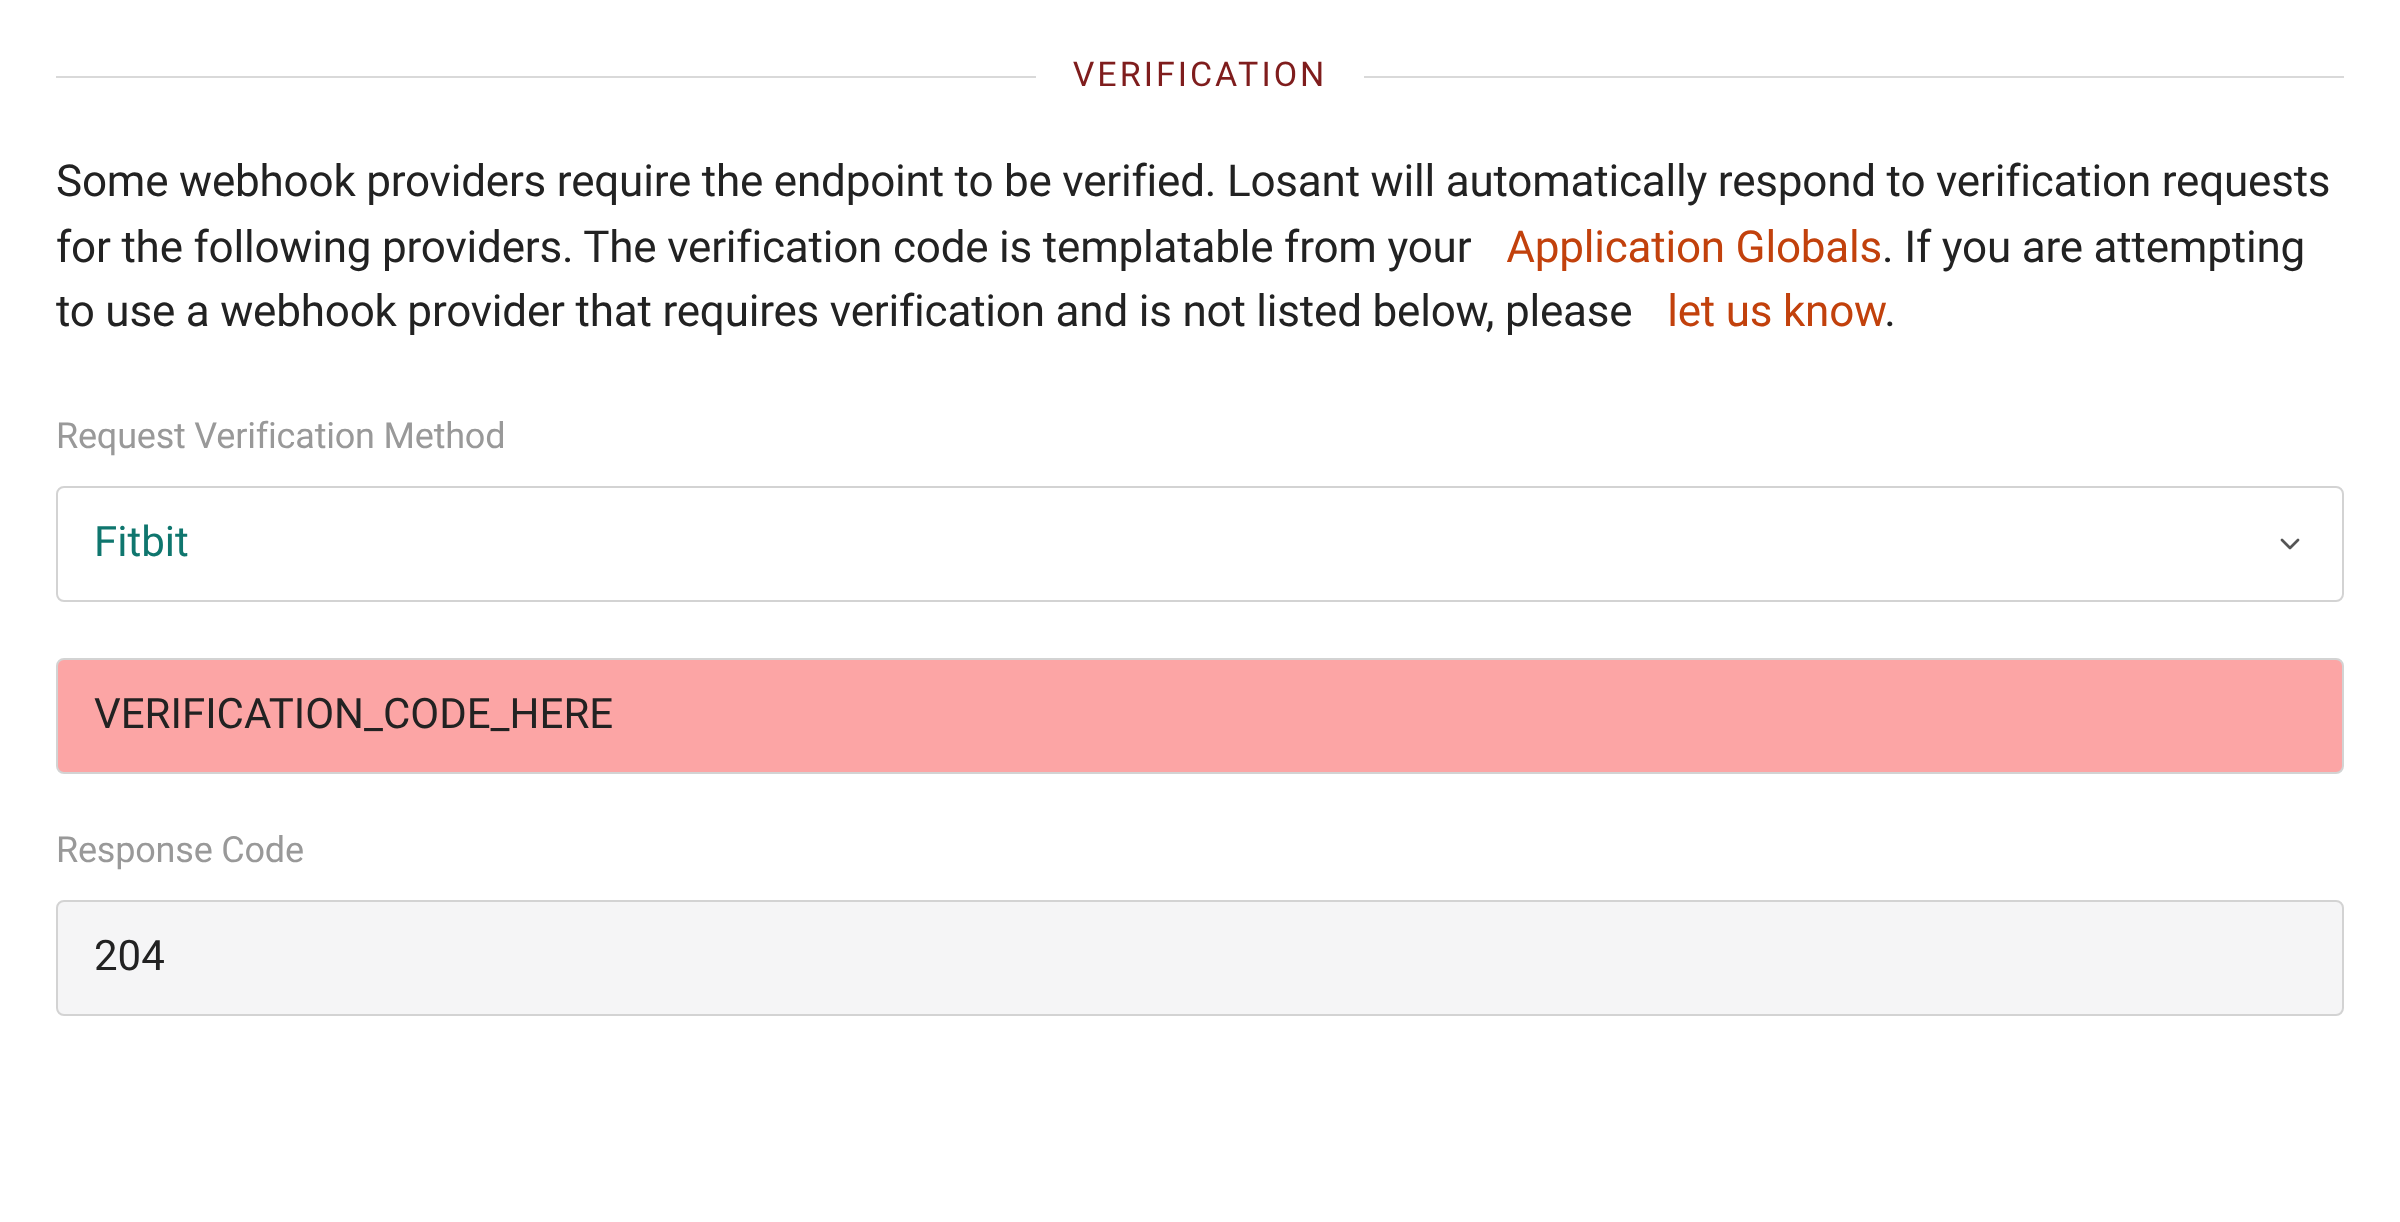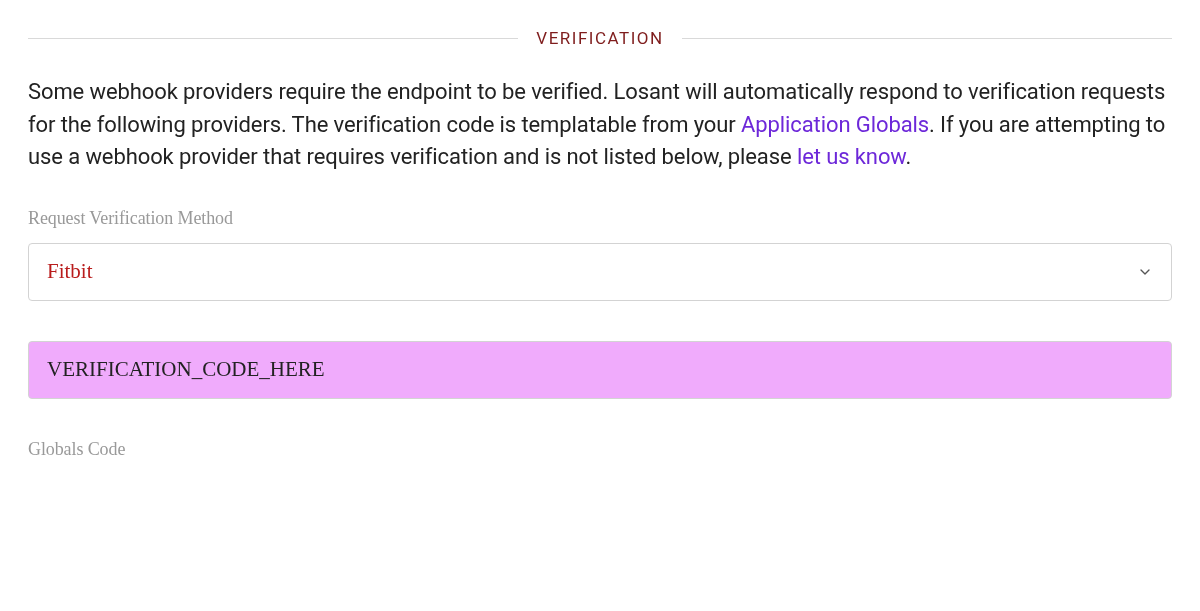--- a/index.html
+++ b/index.html
@@ -32,63 +32,63 @@
       font-weight: 400;
     }
     .description {
       font-size: 22px;
       line-height: 1.48;
       color: #222;
       margin-bottom: 34px;
       letter-spacing: -0.1px;
     }
     .description a {
-      color: #6d28d9;
+      color: #c2410c;
       text-decoration: none;
+      margin-left: 12px;
     }
     .field-group {
-      margin-bottom: 40px;
-      font-family: Liberation Serif, serif;
+      margin-bottom: 28px;
     }
     .field-label {
       font-size: 18px;
       color: #999;
       margin-bottom: 14px;
       display: block;
       letter-spacing: -0.1px;
     }
     .select-wrapper {
       position: relative;
       width: 100%;
     }
     .select-display {
       width: 100%;
       height: 58px;
       border: 1px solid #d3d3d3;
       border-radius: 4px;
       background: #fff;
       padding: 0 18px;
       font-size: 21px;
-      color: #b91c1c;
+      color: #0f766e;
       display: flex;
       align-items: center;
       justify-content: space-between;
       cursor: pointer;
     }
     .chevron {
       width: 16px;
       height: 16px;
       flex-shrink: 0;
     }
     .text-input {
       width: 100%;
       height: 58px;
       border: 1px solid #d3d3d3;
       border-radius: 4px;
-      background: #f0abfc;
+      background: #fca5a5;
       padding: 0 18px;
       font-size: 21px;
       color: #222;
       font-family: inherit;
       outline: none;
     }
     .text-input[readonly] {
       background: #f5f5f6;
       color: #222;
     }
@@ -116,14 +116,15 @@
       </svg>
     </div>
   </div>
 </div>
 
 <div class="field-group">
   <input type="text" class="text-input" value="VERIFICATION_CODE_HERE" style="">
 </div>
 
 <div class="field-group">
-  <label class="field-label">Globals Code</label>
+  <label class="field-label">Response Code</label>
+  <input type="text" class="text-input" readonly="" value="204" style="">
 </div>
 
 </body></html>

